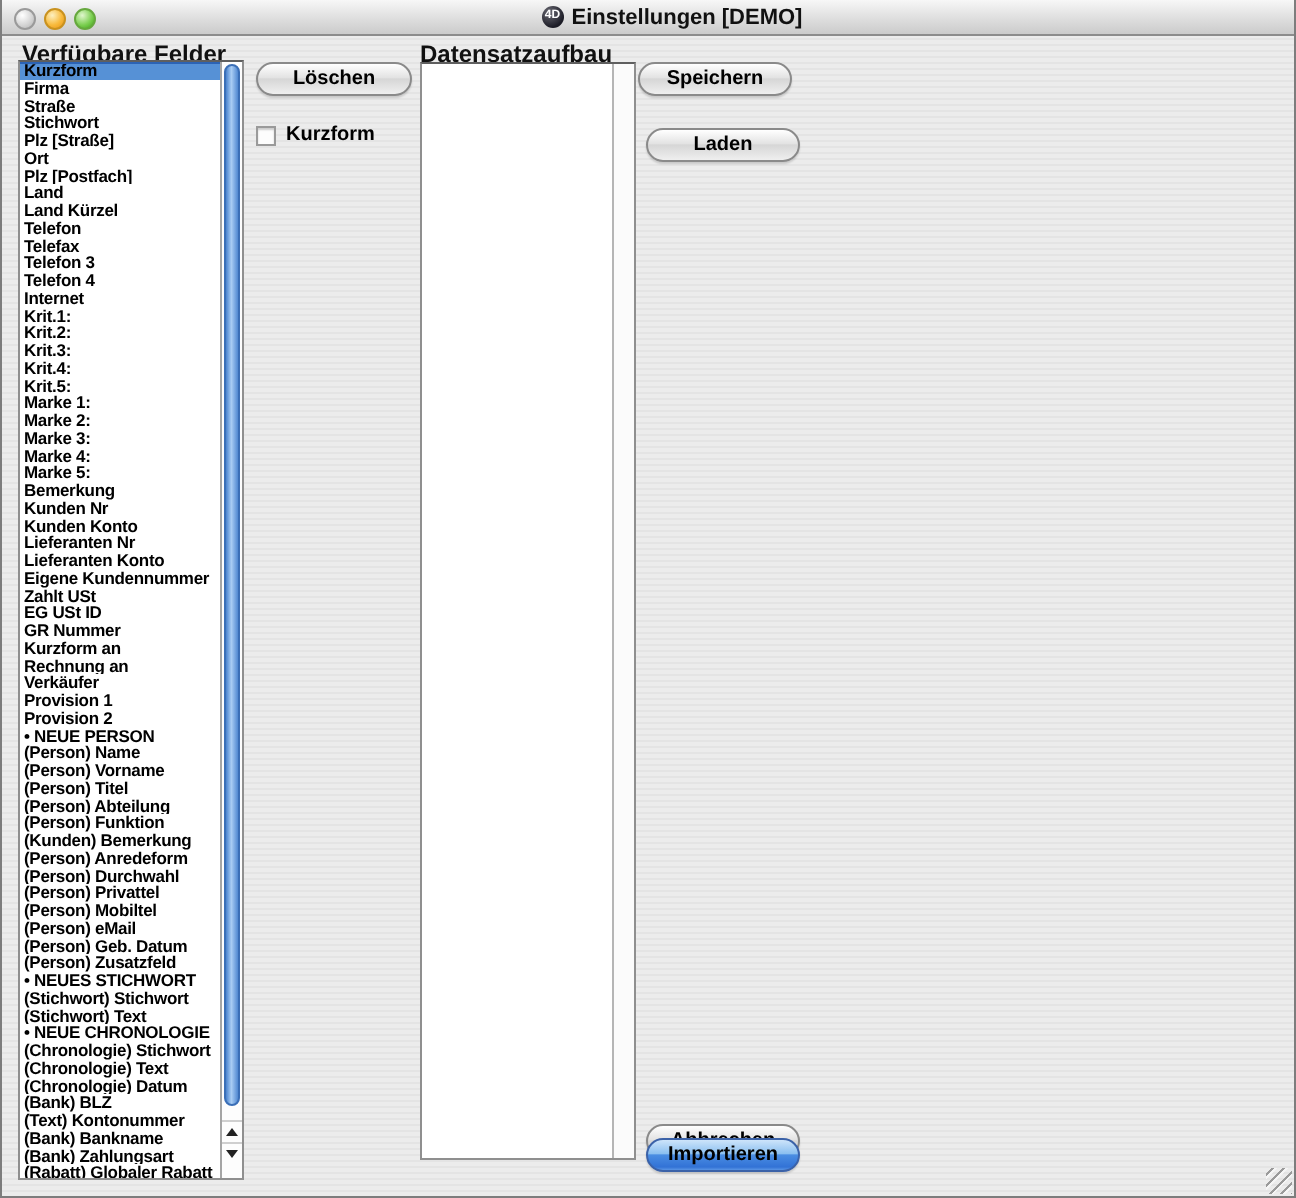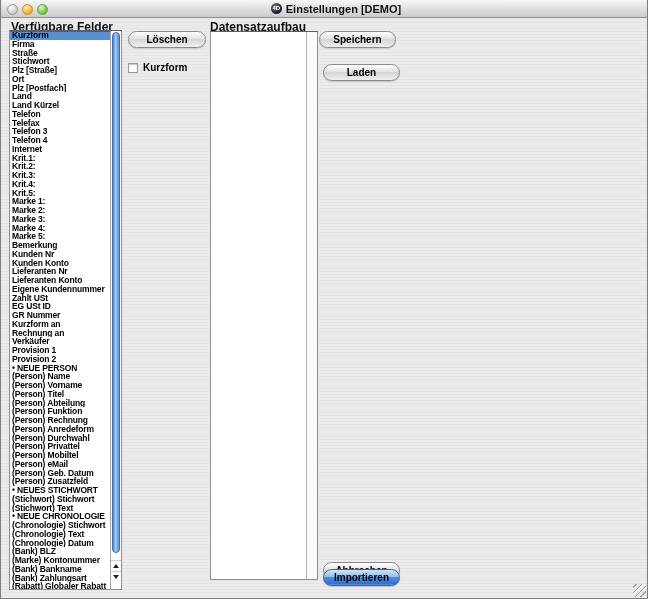--- a/index.html
+++ b/index.html
@@ -195,37 +195,37 @@
         <div class="row">Rechnung an</div>
         <div class="row">Verkäufer</div>
         <div class="row">Provision 1</div>
         <div class="row">Provision 2</div>
         <div class="row">• NEUE PERSON</div>
         <div class="row">(Person) Name</div>
         <div class="row">(Person) Vorname</div>
         <div class="row">(Person) Titel</div>
         <div class="row">(Person) Abteilung</div>
         <div class="row">(Person) Funktion</div>
-        <div class="row">(Person) Rechnung</div>
+        <div class="row">(Kunden) Bemerkung</div>
         <div class="row">(Person) Anredeform</div>
         <div class="row">(Person) Durchwahl</div>
         <div class="row">(Person) Privattel</div>
         <div class="row">(Person) Mobiltel</div>
         <div class="row">(Person) eMail</div>
         <div class="row">(Person) Geb. Datum</div>
         <div class="row">(Person) Zusatzfeld</div>
         <div class="row">• NEUES STICHWORT</div>
         <div class="row">(Stichwort) Stichwort</div>
         <div class="row">(Stichwort) Text</div>
         <div class="row">• NEUE CHRONOLOGIE</div>
         <div class="row">(Chronologie) Stichwort</div>
         <div class="row">(Chronologie) Text</div>
         <div class="row">(Chronologie) Datum</div>
         <div class="row">(Bank) BLZ</div>
-        <div class="row">(Marke) Kontonummer</div>
+        <div class="row">(Text) Kontonummer</div>
         <div class="row">(Bank) Bankname</div>
         <div class="row">(Bank) Zahlungsart</div>
         <div class="row">(Rabatt) Globaler Rabatt</div>
       </div>
     <div class="vscroll">
       <div class="vthumb"></div>
       <div class="sb-arrows">
         <div class="sb-arrow">
             <div class="tri-up"></div>
           </div>

